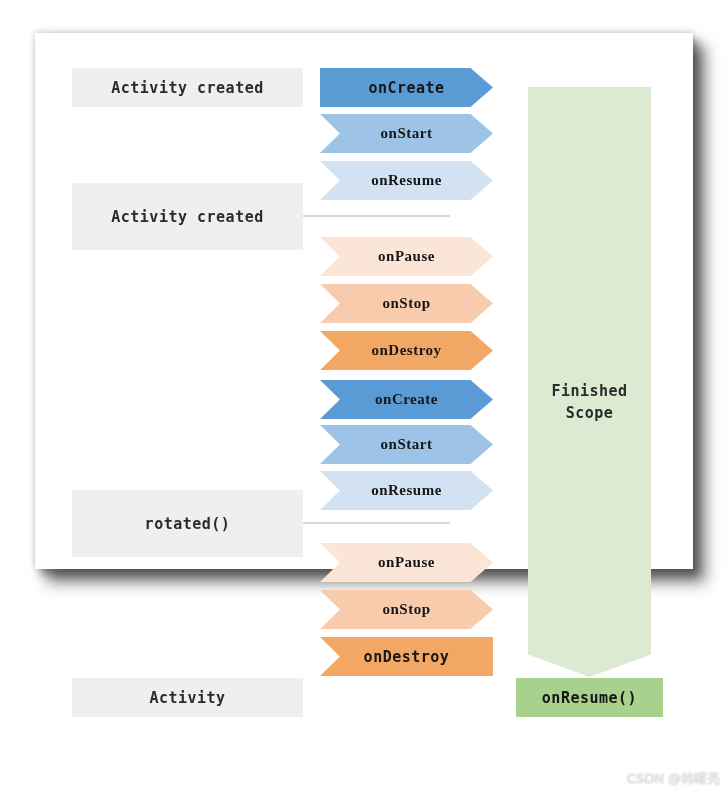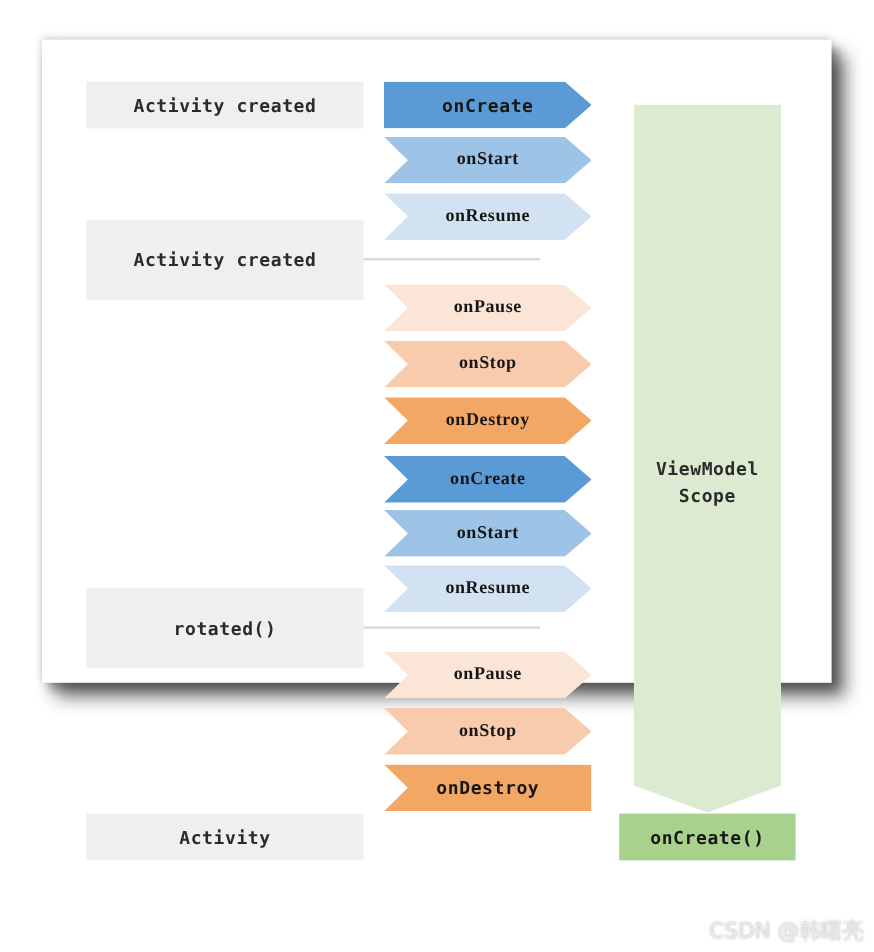--- a/index.html
+++ b/index.html
@@ -50,21 +50,21 @@
   }
   .cleared-box{
     position:absolute;left:481px;top:645px;width:147px;height:39px;
     background:#a9d18e;
     display:flex;align-items:center;justify-content:center;
     font-size:15px;font-weight:600;color:#161616;letter-spacing:.5px;
   }
   .watermark{
     position:absolute;right:8px;bottom:5px;
     font-family:"DejaVu Sans", sans-serif;
-    font-size:18px;color:rgba(235,235,235,.92);
+    font-size:13px;color:rgba(235,235,235,.92);
     text-shadow:0 0 2px rgba(120,120,120,.6);
   }
 </style>
 </head>
 <body>
 
 <div class="stage">
   <div class="card">
 
     <div class="state-box sb-created">
@@ -116,24 +116,24 @@
         </div>
         <div class="arrow chev" style="top: 557px; background: rgb(248, 203, 173);">
           <span>onStop</span>
         </div>
         <div class="arrow flat-right" style="top: 604px; background: rgb(243, 167, 101);">
           <span>onDestroy</span>
         </div>
       </div>
 
     <div class="scope">
-      <div class="scope-label">ViewModel
+      <div class="scope-label">Finished
 Scope</div>
     </div>
 
     <div class="cleared-box">
-      <span>onCreate()</span>
+      <span>onResume()</span>
     </div>
 
   </div>
 
   <div class="watermark">CSDN @韩曙亮</div>
 </div>
 
 </body></html>

